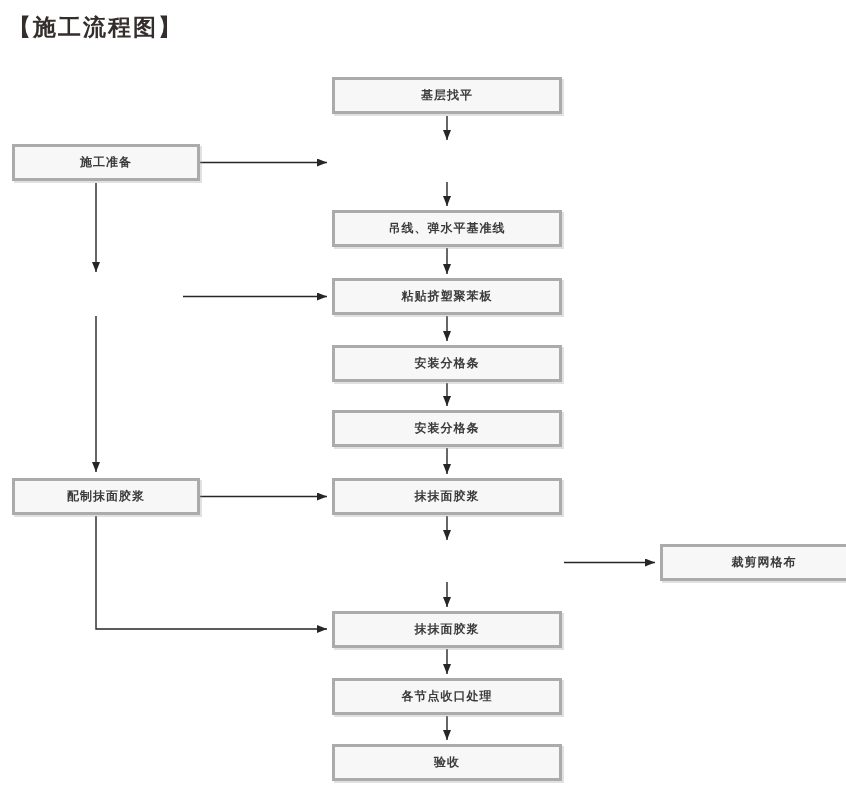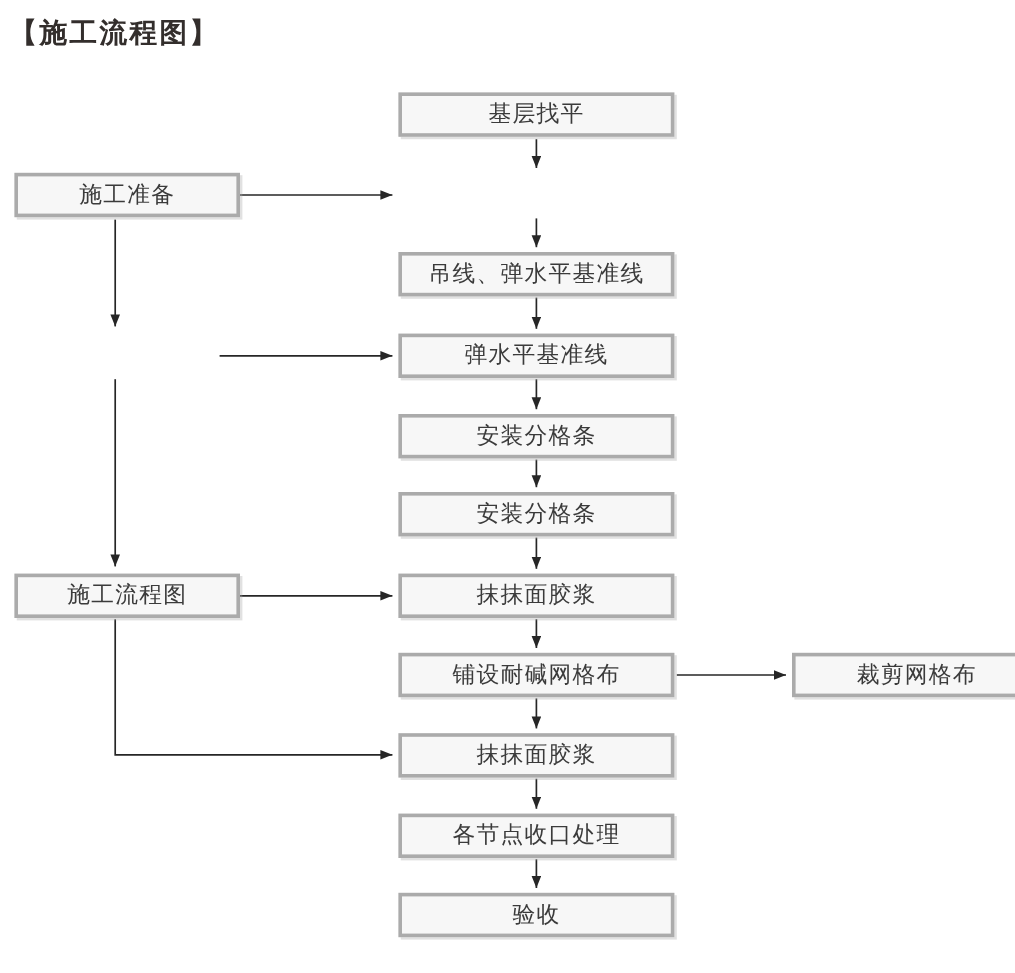--- a/index.html
+++ b/index.html
@@ -16,25 +16,26 @@
     letter-spacing:2px;
   }
   .box{
     position:absolute;
     box-sizing:border-box;
     height:37px;
     border:3px solid #ababab;
     background:#f7f7f7;
     box-shadow:2px 2px 0 rgba(170,170,170,0.35);
     color:#3b3b3b;
-    font-size:19px;
+    font-size:12px;
     line-height:31px;
     text-align:center;
     letter-spacing:1px;
     white-space:nowrap;
+    font-weight:bold;
   }
   .main{left:332px;width:230px;}
   .side{left:12px;width:188px;}
   .rightbox{left:660px;width:208px;}
   svg.arrows{position:absolute;left:0;top:0;}
 </style>
 </head>
 <body>
 
 <div class="canvas">
@@ -66,27 +67,26 @@
     <line x1="96" y1="183" x2="96" y2="272" stroke="#262626" stroke-width="1.4" marker-end="url(#ah)"></line>
     <line x1="96" y1="316" x2="96" y2="472" stroke="#262626" stroke-width="1.4" marker-end="url(#ah)"></line>
 
     <path d="M96,516 L96,629 L327,629" fill="none" stroke="#262626" stroke-width="1.4" marker-end="url(#ah)"></path>
 
     <line x1="564" y1="562.5" x2="655" y2="562.5" stroke="#262626" stroke-width="1.4" marker-end="url(#ah)"></line>
   </svg>
 
   <div class="box main" style="top:77px">基层找平</div>
   <div class="box main" style="top:210px">吊线、弹水平基准线</div>
-  <div class="box main" style="top:278px">弹水平基准线</div>
+  <div class="box main" style="top:278px">粘贴挤塑聚苯板</div>
   <div class="box main" style="top:345px">安装分格条</div>
   <div class="box main" style="top:410px">安装分格条</div>
   <div class="box main" style="top:478px">抹抹面胶浆</div>
-  <div class="box main" style="top:544px">铺设耐碱网格布</div>
   <div class="box main" style="top:611px">抹抹面胶浆</div>
   <div class="box main" style="top:678px">各节点收口处理</div>
   <div class="box main" style="top:744px">验收</div>
 
   <div class="box side" style="top:144px">施工准备</div>
-  <div class="box side" style="top:478px">施工流程图</div>
+  <div class="box side" style="top:478px">配制抹面胶浆</div>
 
   <div class="box rightbox" style="top:544px">裁剪网格布</div>
 
 </div>
 
 </body></html>

